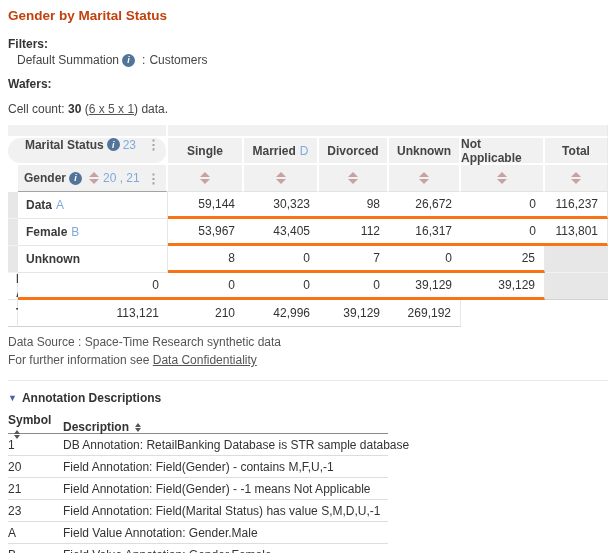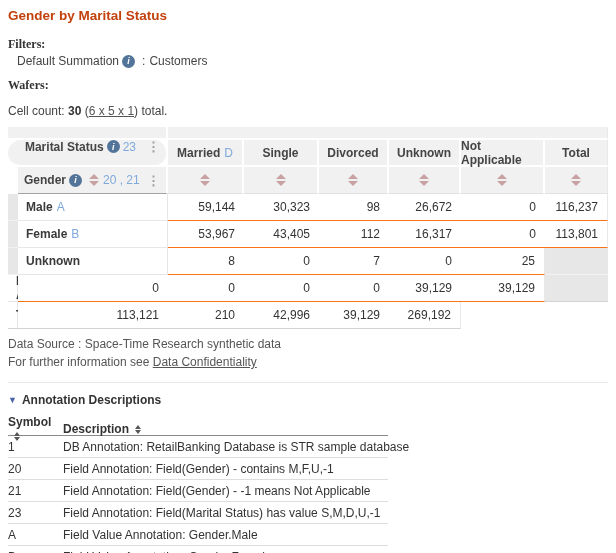--- a/index.html
+++ b/index.html
@@ -5,21 +5,21 @@
   * { box-sizing: border-box; }
   html, body { margin: 0; padding: 0; background: #fff; }
   body {
     width: 616px; height: 553px;
     font-family: "Liberation Sans", sans-serif;
     font-size: 12px; color: #333;
     padding: 8px; overflow: hidden;
   }
   
   .page-title { font-size: 13.5px; font-weight: bold; color: #c2410c; margin: 0 0 14px 0; }
-  .meta-label { font-weight: bold; color: #333; font-family: Liberation Serif, serif; }
+  .meta-label { font-weight: bold; color: #333; }
   .filters-block { margin-bottom: 10px; }
   .filter-line { margin: 2px 0 0 9px; color: #444; display: flex; align-items: center; }
   .filter-line .sep { margin: 0 4px; }
   .wafers-block { margin-bottom: 11px; }
   .cellcount-line { color: #444; margin-bottom: 9px; }
   .cellcount-line b { color: #333; text-align: right; }
   a.plain-link { color: #555; text-decoration: underline; cursor: pointer; }
 
   
   .info-icon {
@@ -80,21 +80,21 @@
   .gutter { background: #e7e7e7; border-bottom: 1px solid #f2f2f2; }
   .row-label {
     display: flex; align-items: center; padding-left: 8px;
     font-weight: bold; color: #3a3a3a;
     border-right: 1px solid #e6e6e6; border-bottom: 1px solid #e6e6e6; background: #fff;
   }
   .row-label .ann-ref { margin-left: 4px; }
   .val-cell {
     display: flex; align-items: center; justify-content: flex-end;
     padding-right: 9px; color: #333; background: #fff;
-    border-bottom: 1px solid #f97316;
+    border-bottom: 3px solid #f97316;
   }
   .val-cell.last { border-right: 1px solid #e8e8e8; }
   .total-row-border { border-bottom: 1px solid #d2d2d2 !important; }
 
   
   .footer-line { color: #555; margin-top: 3px; line-height: 15px; }
   .section-divider { border: none; border-top: 1px solid #e8e8e8; margin: 12px 0 0 0; width: 600px; }
 
   
   .ann-section { margin-top: 10px; }
@@ -130,40 +130,40 @@
   </div>
 </div>
 
 <div class="wafers-block">
   <div class="meta-label">Wafers:</div>
 </div>
 
 <div class="cellcount-line">
   <span>Cell count:</span>
   <b>30</b>
-  <span>(</span><a class="plain-link">6 x 5 x 1</a><span>) total.</span>
+  <span>(</span><a class="plain-link">6 x 5 x 1</a><span>) data.</span>
 </div>
 
 <div class="xtab">
 
   <div class="hdr-bg thin-stub"></div>
   <div class="hdr-bg thin-vals"></div>
 
   <div class="hdr-bg stub-cell">
     <span>Marital Status</span>
     <span class="info-icon">i</span>
     <span class="ann-ref">23</span>
     <span class="dots-menu">⋮</span>
   </div>
   <div class="hdr-bg col-hdr">
+      <span>Single</span>
+    </div>
+  <div class="hdr-bg col-hdr">
       <span>Married</span>
       <span class="ann-ref">D</span>
-    </div>
-  <div class="hdr-bg col-hdr">
-      <span>Single</span>
     </div>
   <div class="hdr-bg col-hdr">
       <span>Divorced</span>
     </div>
   <div class="hdr-bg col-hdr">
       <span>Unknown</span>
     </div>
   <div class="hdr-bg col-hdr">
       <span>Not Applicable</span>
     </div>
@@ -215,21 +215,21 @@
     </div>
   <div class="hdr-bg sort-cell last">
       <span class="sort">
         <span class="tri-up"></span>
         <span class="tri-down"></span>
       </span>
     </div>
 
   <div class="gutter"></div>
   <div class="row-label">
-      <span>Male</span>
+      <span>Data</span>
       <span class="ann-ref">A</span>
     </div>
   <div class="val-cell">59,144</div>
   <div class="val-cell">30,323</div>
   <div class="val-cell">98</div>
   <div class="val-cell">26,672</div>
   <div class="val-cell">0</div>
   <div class="val-cell last">116,237</div>
 
   <div class="gutter"></div>

